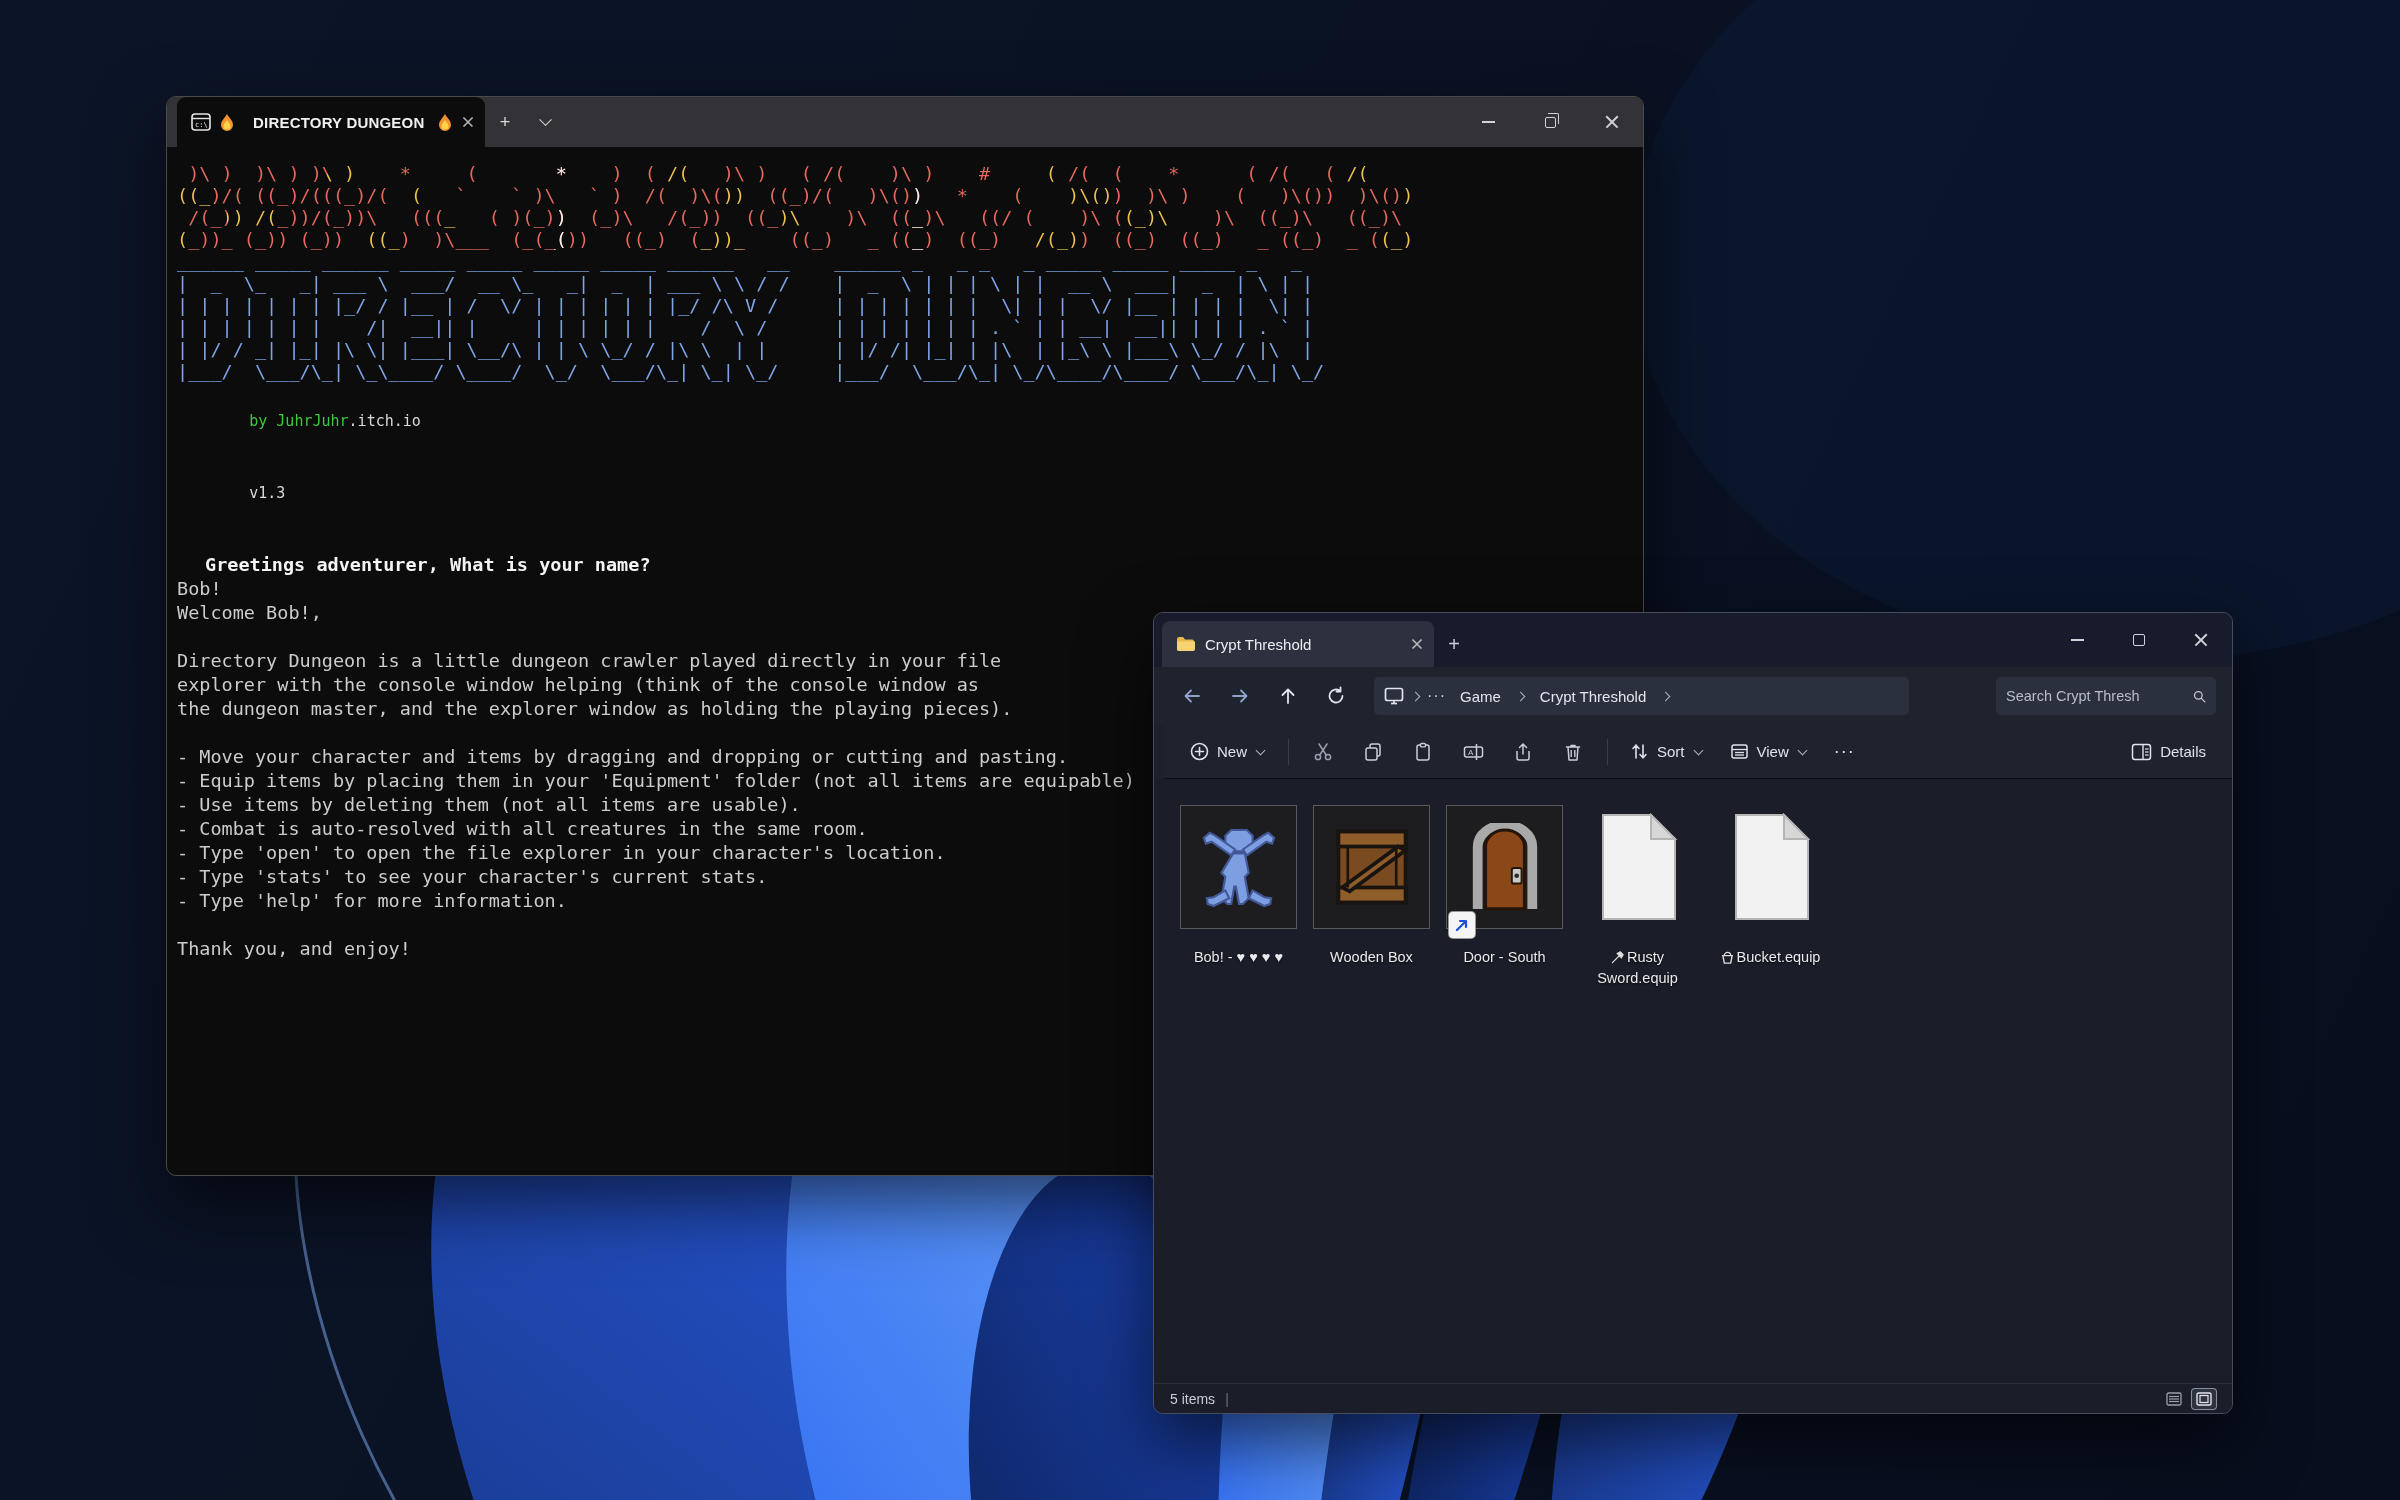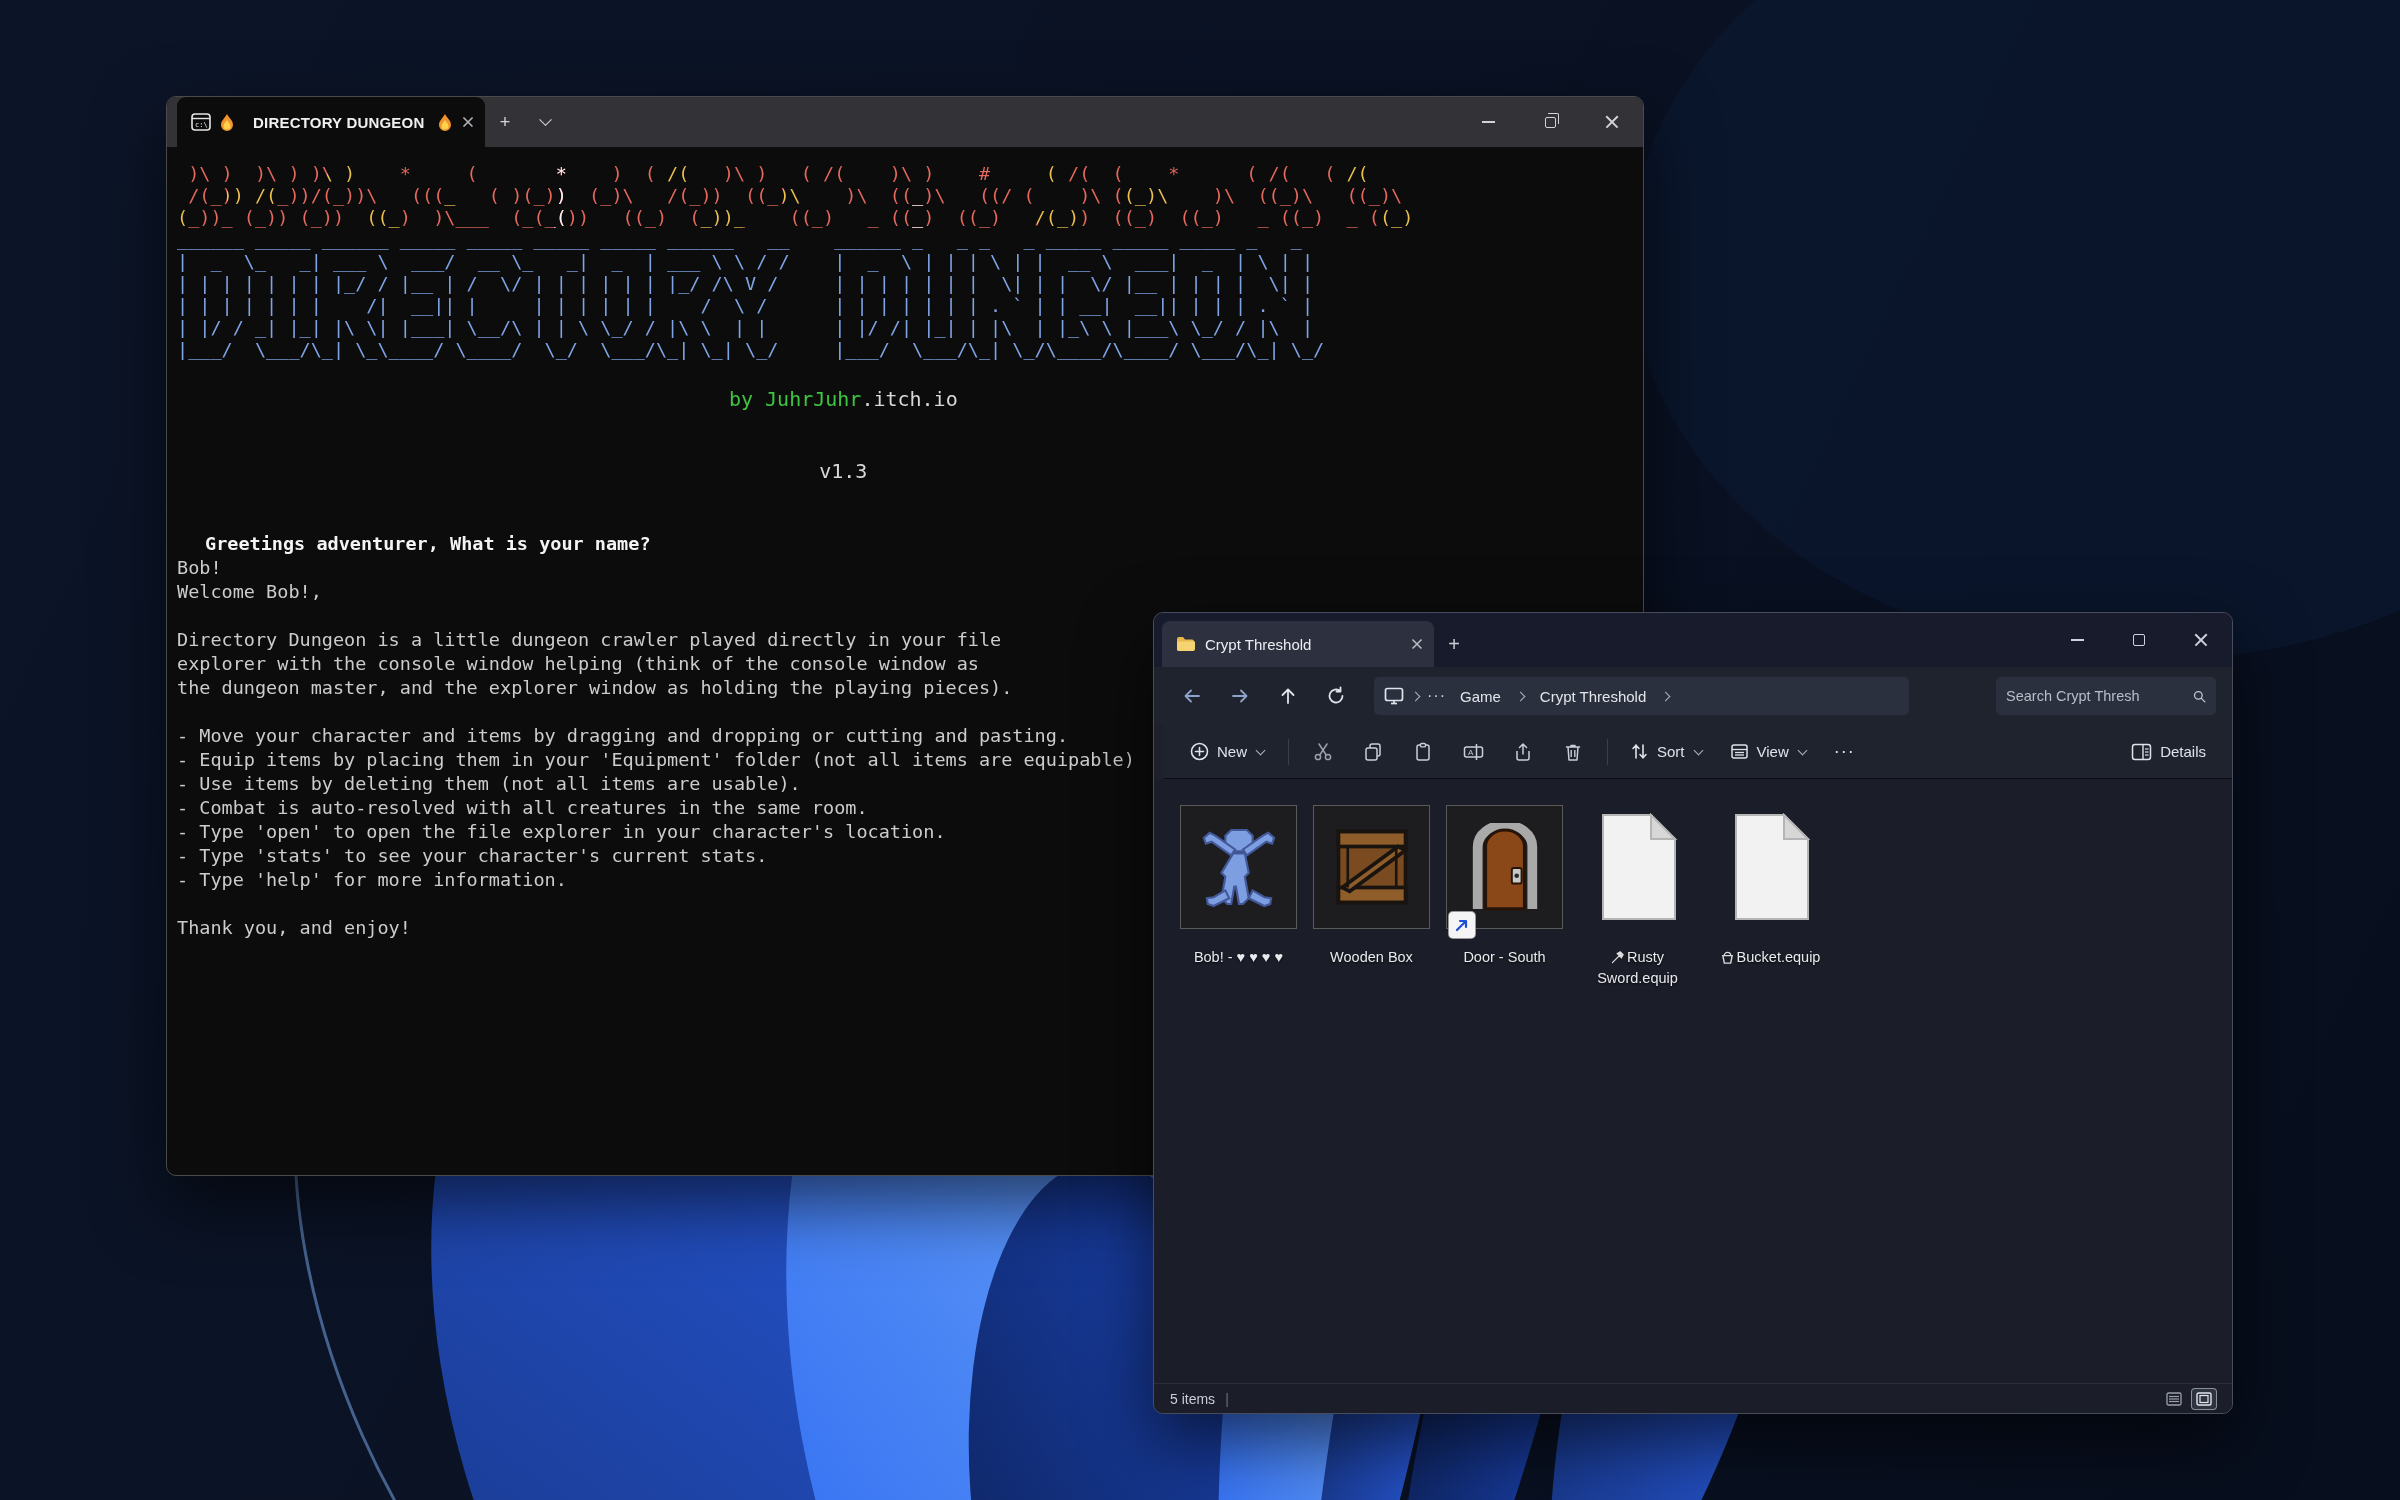--- a/index.html
+++ b/index.html
@@ -38,21 +38,21 @@
     .fl { color:transparent; -webkit-text-fill-color:transparent;
       background-image:
         linear-gradient(90deg, transparent 0 30.5%, #f2f2f2 30.5% 31.6%, transparent 31.6% 59.5%, #eceff2 59.5% 60.4%, transparent 60.4%),
         repeating-linear-gradient(90deg,#e7695d 0 150px,#eec24e 150px 196px,#e7695d 196px 340px);
       -webkit-background-clip:text; background-clip:text; }
     .fl2 { background-position:0 0, 58px 0; }
     .fl3 { background-position:0 0, 116px 0; }
     .fl4 { background-position:0 0, 30px 0; }
   }
   .letters { color:#7fa4e6; }
-  .term-byline { text-align:center; white-space:pre; font-size:20px; line-height:24px; margin-top:2px; }
+  .term-byline { text-align:left; white-space:pre; font-size:15px; line-height:24px; margin-top:2px; }
   .byline-green { color:#3fc53f; }
   .byline-white { color:#d9d9d9; }
   .term-lines { margin-top:24px; }
   .term-line { white-space:pre; }
   .term-line.bold { color:#f4f4f4; font-weight:bold;margin-left:28px; }
   
   .explorer { left:1153px; top:612px; width:1080px; height:802px; background:#1e212b; border:1px solid #474d5d; display:flex; flex-direction:column; }
   .exp-titlebar { height:54px; background:#171b2b; border-radius:9px 9px 0 0; display:flex; align-items:flex-end; }
   .exp-tab { margin:8px 0 0 8px; height:46px; width:272px; background:#2d313f; border-radius:8px 8px 0 0; display:flex; align-items:center; gap:10px; padding:0 10px 0 14px; }
   .exp-tab-title { color:#eceef2; font-size:15px; flex:1; white-space:nowrap; overflow:hidden; }
@@ -148,20 +148,21 @@
         </div>
       <div class="ctl-btn">
           <span class="x-glyph"></span>
         </div>
     </div>
   </div>
   <div class="term-body">
     <div class="art-wrap">
       <div>
           <div class="art-line fl fl1"> )\ )  )\ ) )\ )    *     (       *    )  ( /(   )\ )   ( /(    )\ )    #     ( /(  (    *      ( /(   ( /(</div>
+          <div class="art-line fl fl2">((_)/( ((_)/(((_)/(  (   `    ` )\   ` )  /(  )\())  ((_)/(   )\())   *    (    )\())  )\ )    (   )\())  )\())</div>
           <div class="art-line fl fl3"> /(_)) /(_))/(_))\   (((_   ( )(_))  (_)\   /(_))  ((_)\    )\  ((_)\   ((/ (    )\ ((_)\    )\  ((_)\   ((_)\</div>
           <div class="art-line fl fl4">(_))_ (_)) (_))  ((_)  )\___  (_(_())   ((_)  (_))_    ((_)   _ ((_)  ((_)   /(_))  ((_)  ((_)   _ ((_)  _ ((_)</div>
           <div class="art-line letters">______ _____ ______ _____ _____ _____ _____ ______   __    ______ _   _ _   _ _____ _____ _____ _   _ </div>
           <div class="art-line letters">|  _  \_   _| ___ \  ___/  __ \_   _|  _  | ___ \ \ / /    |  _  \ | | | \ | |  __ \  ___|  _  | \ | |</div>
           <div class="art-line letters">| | | | | | | |_/ / |__ | /  \/ | | | | | | |_/ /\ V /     | | | | | | |  \| | |  \/ |__ | | | |  \| |</div>
           <div class="art-line letters">| | | | | | |    /|  __|| |     | | | | | |    /  \ /      | | | | | | | . ` | | __|  __|| | | | . ` |</div>
           <div class="art-line letters">| |/ / _| |_| |\ \| |___| \__/\ | | \ \_/ / |\ \  | |      | |/ /| |_| | |\  | |_\ \ |___\ \_/ / |\  |</div>
           <div class="art-line letters">|___/  \___/\_| \_\____/ \____/  \_/  \___/\_| \_| \_/     |___/  \___/\_| \_/\____/\____/ \___/\_| \_/</div>
         </div>
       <div class="term-byline">

